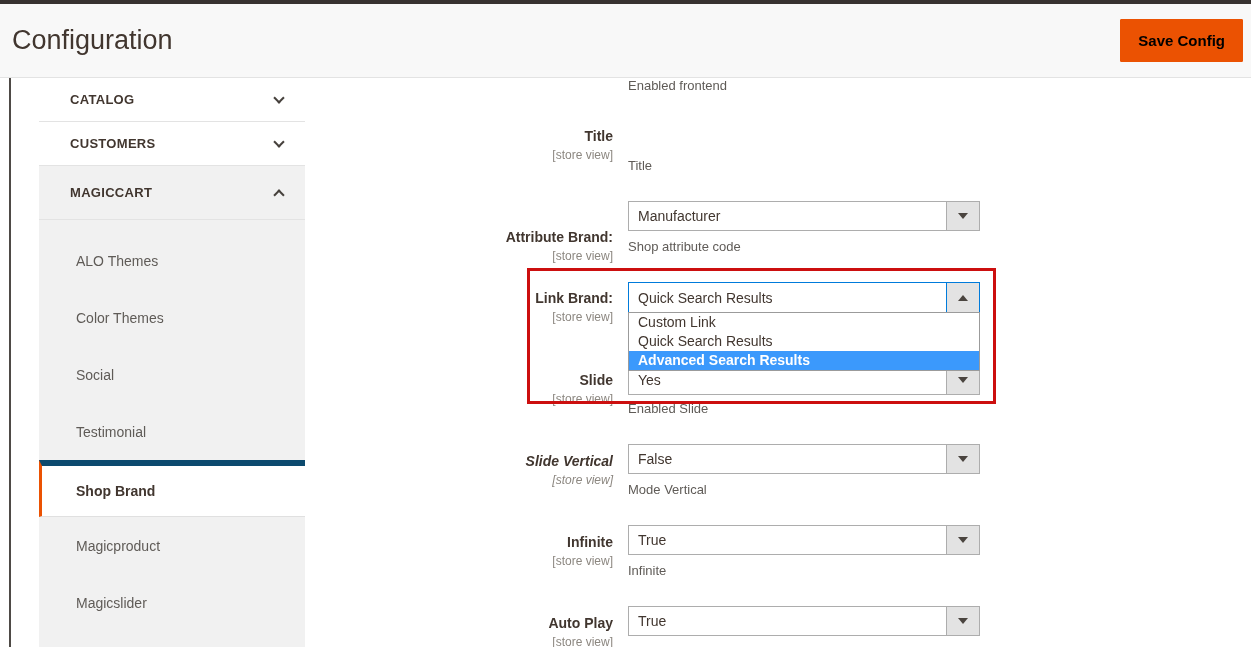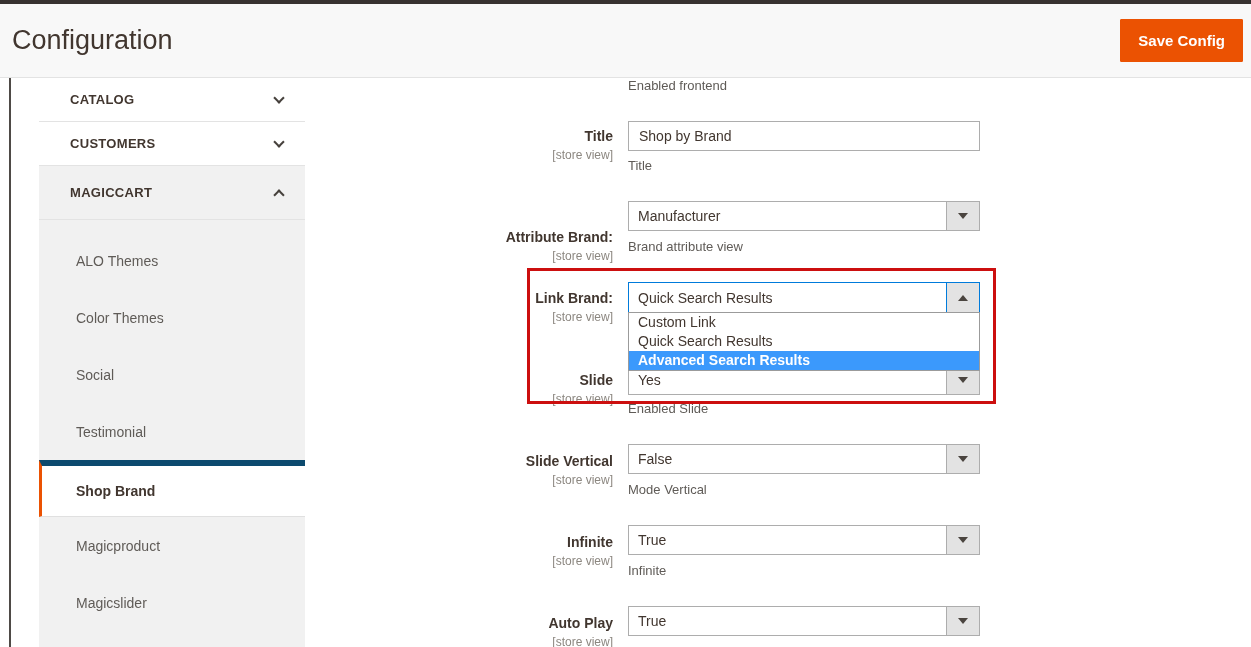--- a/index.html
+++ b/index.html
@@ -8,21 +8,21 @@
   .page { position:relative; width:1251px; height:647px; background:#ffffff; overflow:hidden; }
 
   
   .topbar { position:absolute; top:0; left:0; right:0; height:4px; background:#373230; }
 
   
   .header { position:absolute; top:4px; left:0; right:0; height:74px; background:#f8f8f8;
             border-bottom:1px solid #e3e3e3; display:flex; align-items:center;
             justify-content:space-between; padding:0 8px 0 12px; }
   .page-title { font-size:27px; font-weight:400; color:#41362f; }
-  .save-btn { background:#eb5202; border:1px solid #eb5202; color:#ffffff; font-weight:bold;
+  .save-btn { background:#eb5202; border:1px solid #eb5202; color:#000000; font-weight:bold;
               font-size:15px; padding:12px 17px; border-radius:1px; cursor:pointer;
               font-family:"Liberation Sans", sans-serif;margin-left:11px; }
 
   
   .left-line { position:absolute; top:78px; left:9px; width:2px; bottom:0; background:#4e4a46; }
 
   
   .sidebar { position:absolute; top:78px; left:11px; width:294px; bottom:0; display:flex; flex-direction:column;padding-left:28px; }
   .side-section { height:44px; background:#fff; border-bottom:1px solid #e3e3e3;
                   display:flex; align-items:center; justify-content:space-between;
@@ -106,34 +106,33 @@
       <div class="side-item">Magicslider</div>
     </div>
   </div>
 
   <div class="comment" style="left:628px; top:78px;">Enabled frontend</div>
 
   <div class="f-label" style="top:127px;">
     <div class="lab">Title</div>
     <div class="scope">[store view]</div>
   </div>
-  <input class="text-input" style="top: 121px;" value="Shop by Brand">
   <div class="comment" style="left:628px; top:158px;">Title</div>
 
   <div class="f-label" style="top:208px;margin-top:20px;">
     <div class="lab">Attribute Brand:</div>
     <div class="scope">[store view]</div>
   </div>
   <div class="select" style="top:201px;">
     <span class="val">Manufacturer</span>
     <span class="arrow-btn">
         <span class="tri-down"></span>
       </span>
   </div>
-  <div class="comment" style="left:628px; top:239px;">Brand attribute view</div>
+  <div class="comment" style="left:628px; top:239px;">Shop attribute code</div>
 
   <div class="f-label" style="top:289px;">
     <div class="lab">Link Brand:</div>
     <div class="scope">[store view]</div>
   </div>
   <div class="select open" style="top:282px;">
     <span class="val">Quick Search Results</span>
     <span class="arrow-btn">
         <span class="tri-up"></span>
       </span>
@@ -151,21 +150,21 @@
   <div class="select" style="top:365px; z-index:1;">
     <span class="val">Yes</span>
     <span class="arrow-btn">
         <span class="tri-down"></span>
       </span>
   </div>
   <div class="comment" style="left:628px; top:401px;">Enabled Slide</div>
 
   <div class="annotation-box"></div>
 
-  <div class="f-label" style="top:452px;">
+  <div class="f-label" style="top:452px;font-style:italic;">
     <div class="lab">Slide Vertical</div>
     <div class="scope">[store view]</div>
   </div>
   <div class="select" style="top:444px;">
     <span class="val">False</span>
     <span class="arrow-btn">
         <span class="tri-down"></span>
       </span>
   </div>
   <div class="comment" style="left:628px; top:482px;">Mode Vertical</div>

